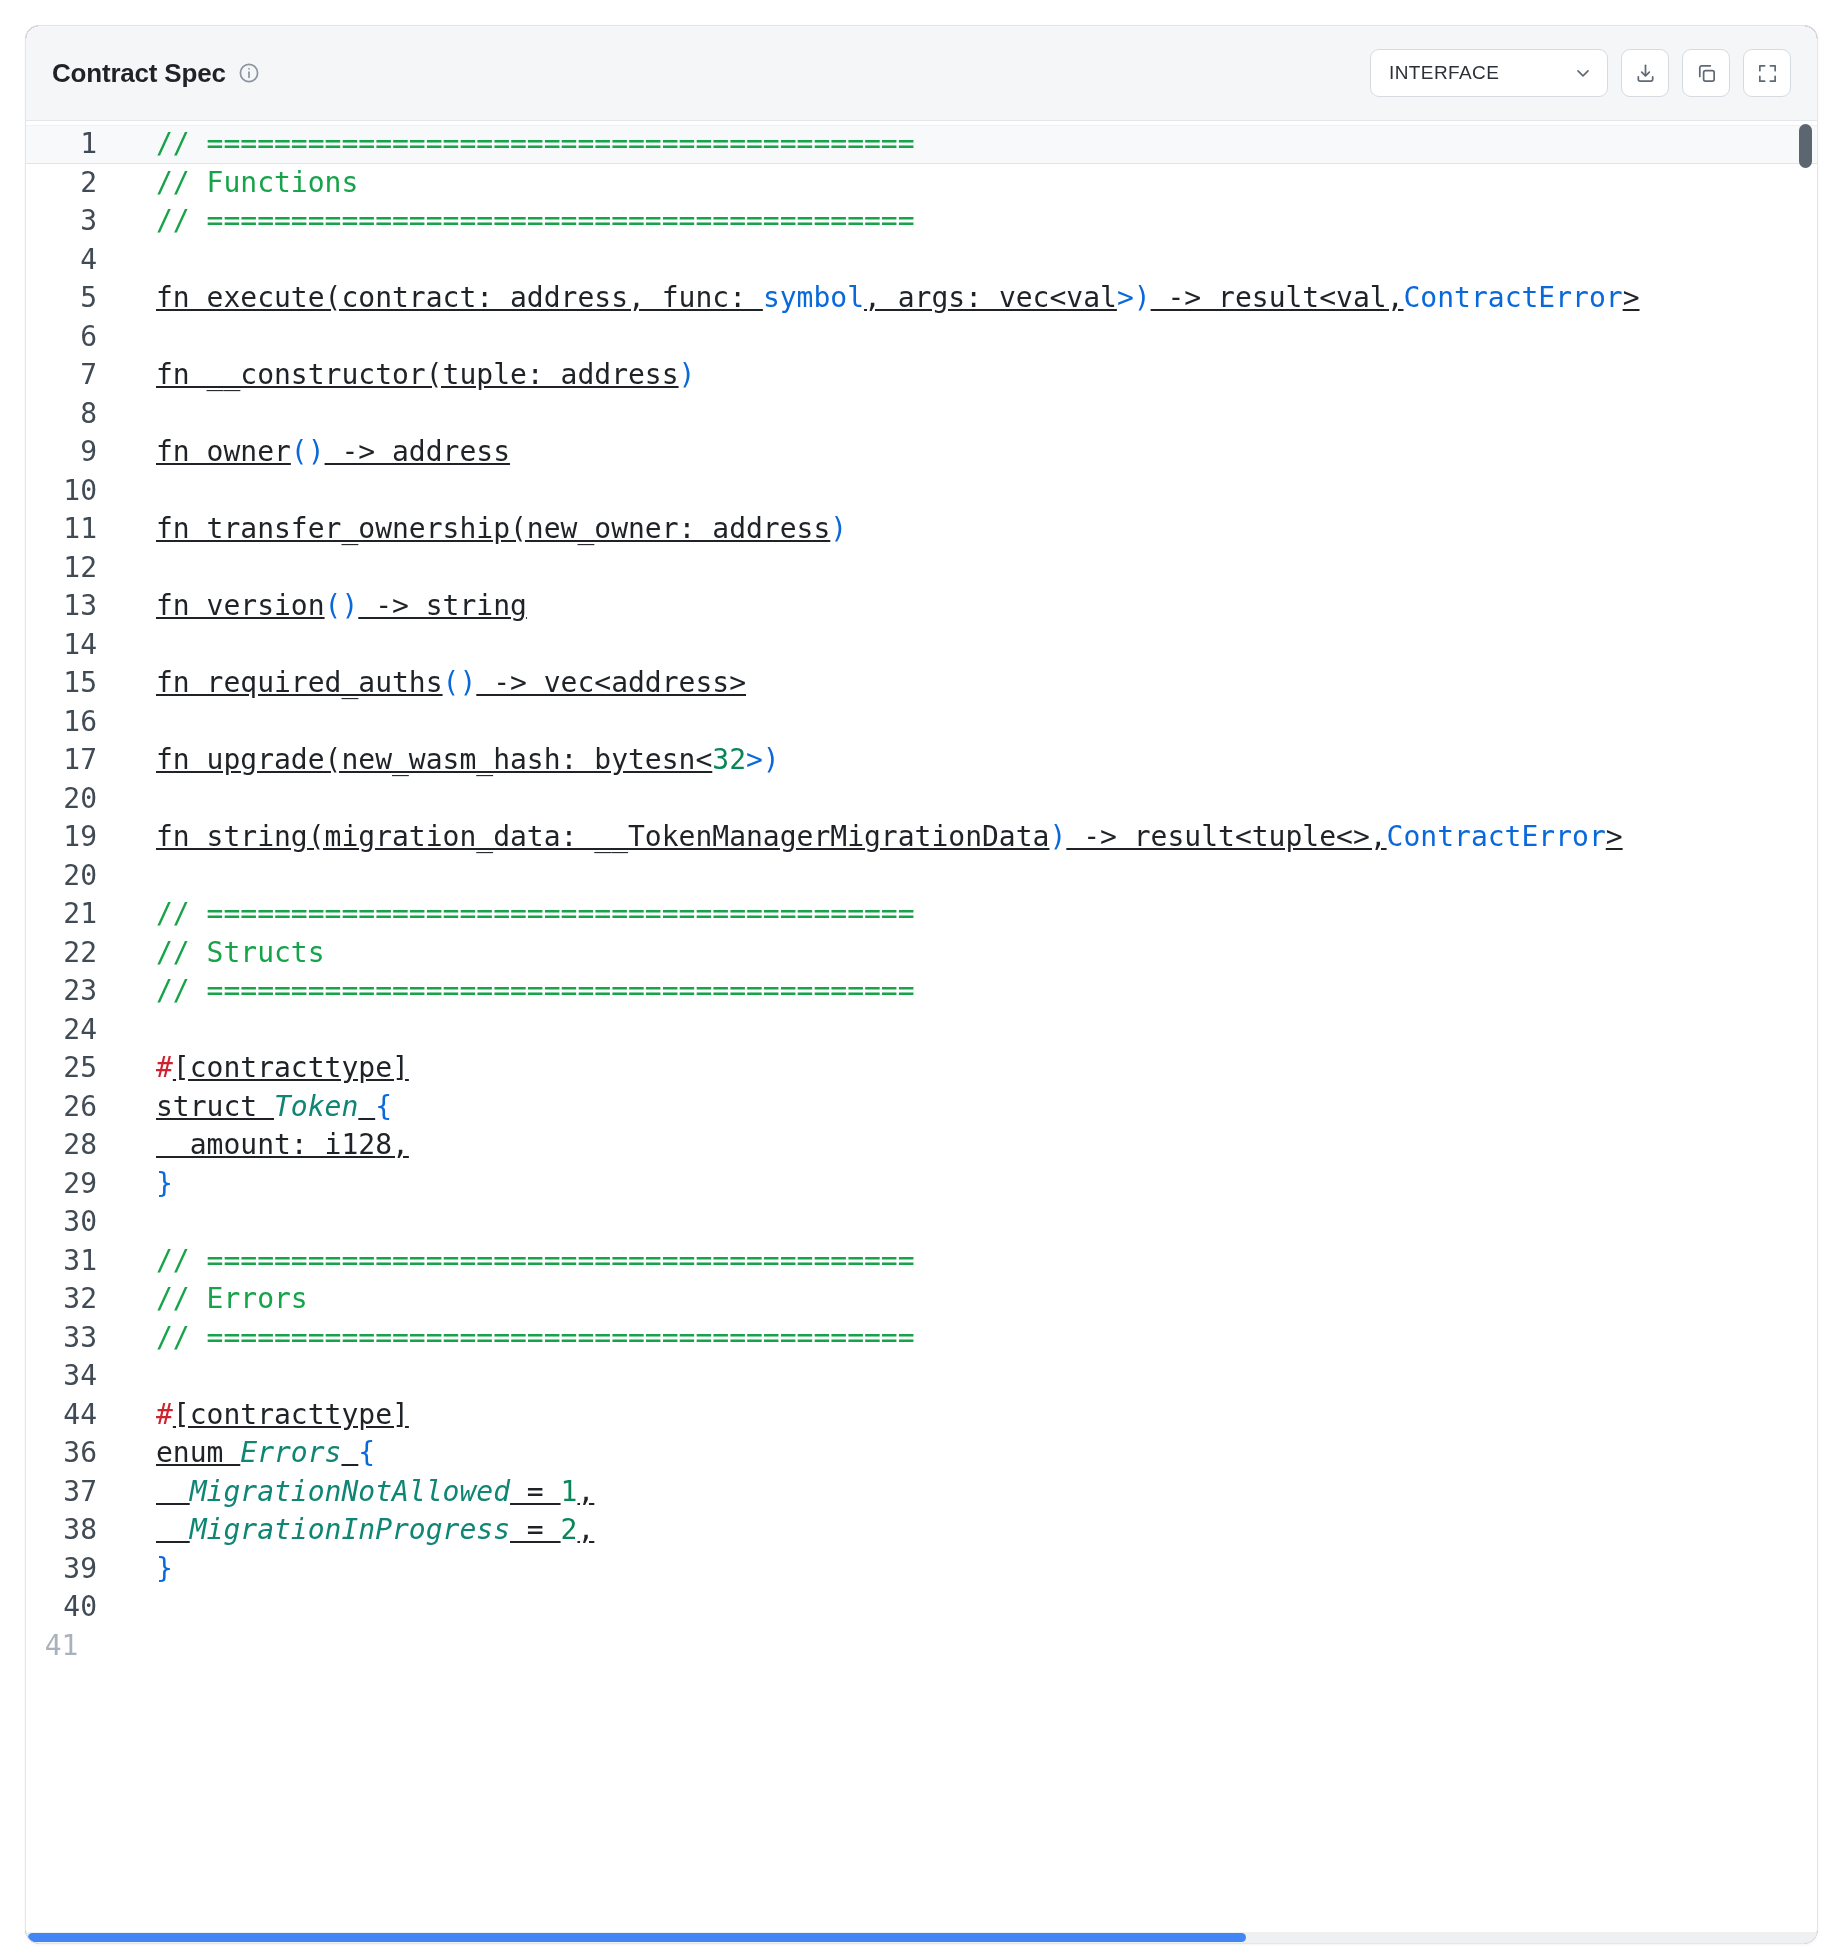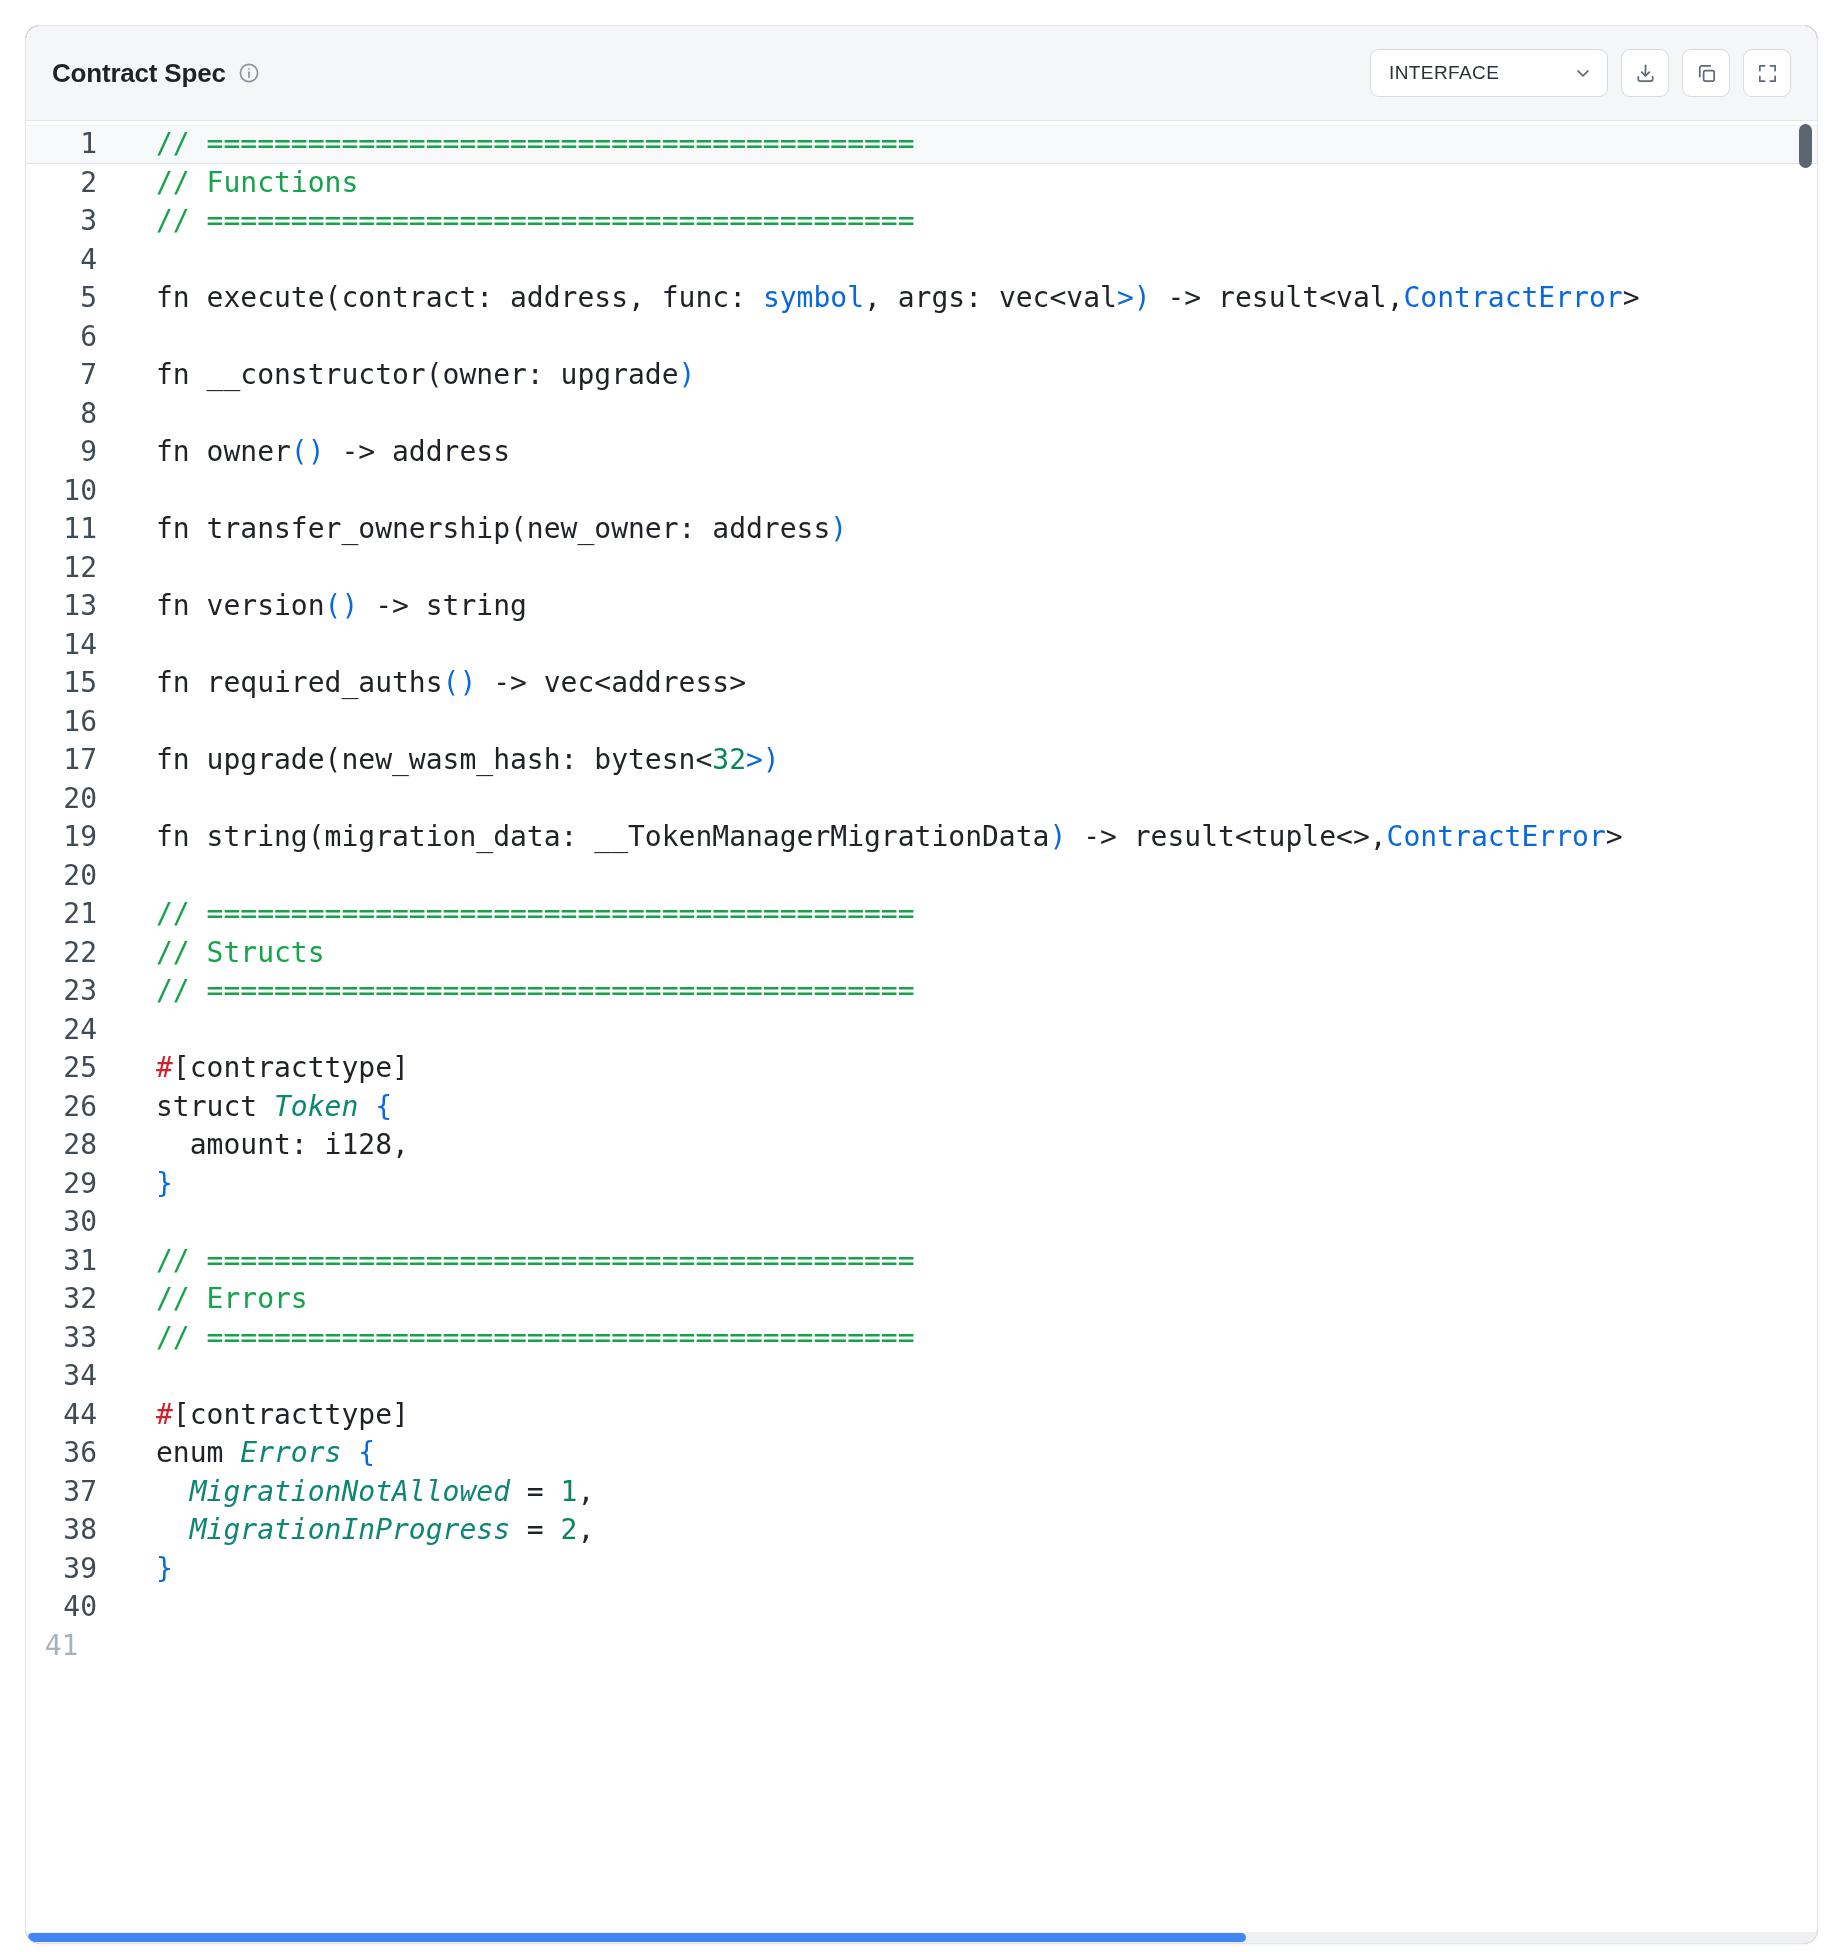--- a/index.html
+++ b/index.html
@@ -36,21 +36,21 @@
   .code-area { position:relative; height:calc(100% - 95px); background:#fff; padding-top:4px; overflow:hidden; }
   .code-line {
     display:flex; line-height:38.5px; white-space:pre;
     font-family:"DejaVu Sans Mono","Liberation Mono",monospace; font-size:28px;
   }
   .code-line.active { background:#f7f9fb; box-shadow: inset 0 -1px 0 #dfe5ea, inset 0 1px 0 #eef1f5; }
   .line-num { flex:none; width:95px; padding-right:24px; text-align:right; color:#414b55; user-select:none; }
   .line-num.dim { color:#a9b2bb;text-align:center; }
   .line-code { margin-left:35px; }
 
-  .tok-p { color:var(--c-p,#1f2328); }
+  .tok-p { color:var(--c-p,#1f2328);text-decoration:underline; }
   .tok-c { color:var(--c-c,#16a34a); }
   .tok-b { color:var(--c-b,#0969da); }
   .tok-t { color:var(--c-t,#0f8573);font-style:italic; }
   .tok-n { color:var(--c-n,#098658); }
   .tok-r { color:var(--c-r,#cf222e); }
   .tok-g { color:var(--c-g,#6e7781); }
 
   
   .vscroll {
     position:absolute; top:3px; right:5px; width:13px; height:44px;
@@ -122,21 +122,21 @@
   </div>
 
   <div class="code-area">
     <div>
         <div class="code-line active"><span class="line-num">1</span><span class="line-code"><span class="tok-c">// ==========================================</span></span></div>
         <div class="code-line"><span class="line-num">2</span><span class="line-code"><span class="tok-c">// Functions</span></span></div>
         <div class="code-line"><span class="line-num">3</span><span class="line-code"><span class="tok-c">// ==========================================</span></span></div>
         <div class="code-line"><span class="line-num">4</span><span class="line-code"></span></div>
         <div class="code-line"><span class="line-num">5</span><span class="line-code"><span class="tok-p">fn execute(contract: address, func: </span><span class="tok-b">symbol</span><span class="tok-p">, args: vec&lt;val</span><span class="tok-b">&gt;)</span><span class="tok-p"> -&gt; result&lt;val,</span><span class="tok-b">ContractError</span><span class="tok-p">&gt;</span></span></div>
         <div class="code-line"><span class="line-num">6</span><span class="line-code"></span></div>
-        <div class="code-line"><span class="line-num">7</span><span class="line-code"><span class="tok-p">fn __constructor(owner: upgrade</span><span class="tok-b">)</span></span></div>
+        <div class="code-line"><span class="line-num">7</span><span class="line-code"><span class="tok-p">fn __constructor(tuple: address</span><span class="tok-b">)</span></span></div>
         <div class="code-line"><span class="line-num">8</span><span class="line-code"></span></div>
         <div class="code-line"><span class="line-num">9</span><span class="line-code"><span class="tok-p">fn owner</span><span class="tok-b">()</span><span class="tok-p"> -&gt; address</span></span></div>
         <div class="code-line"><span class="line-num">10</span><span class="line-code"></span></div>
         <div class="code-line"><span class="line-num">11</span><span class="line-code"><span class="tok-p">fn transfer_ownership(new_owner: address</span><span class="tok-b">)</span></span></div>
         <div class="code-line"><span class="line-num">12</span><span class="line-code"></span></div>
         <div class="code-line"><span class="line-num">13</span><span class="line-code"><span class="tok-p">fn version</span><span class="tok-b">()</span><span class="tok-p"> -&gt; string</span></span></div>
         <div class="code-line"><span class="line-num">14</span><span class="line-code"></span></div>
         <div class="code-line"><span class="line-num">15</span><span class="line-code"><span class="tok-p">fn required_auths</span><span class="tok-b">()</span><span class="tok-p"> -&gt; vec&lt;address&gt;</span></span></div>
         <div class="code-line"><span class="line-num">16</span><span class="line-code"></span></div>
         <div class="code-line"><span class="line-num">17</span><span class="line-code"><span class="tok-p">fn upgrade(new_wasm_hash: bytesn&lt;</span><span class="tok-n">32</span><span class="tok-b">&gt;)</span></span></div>

